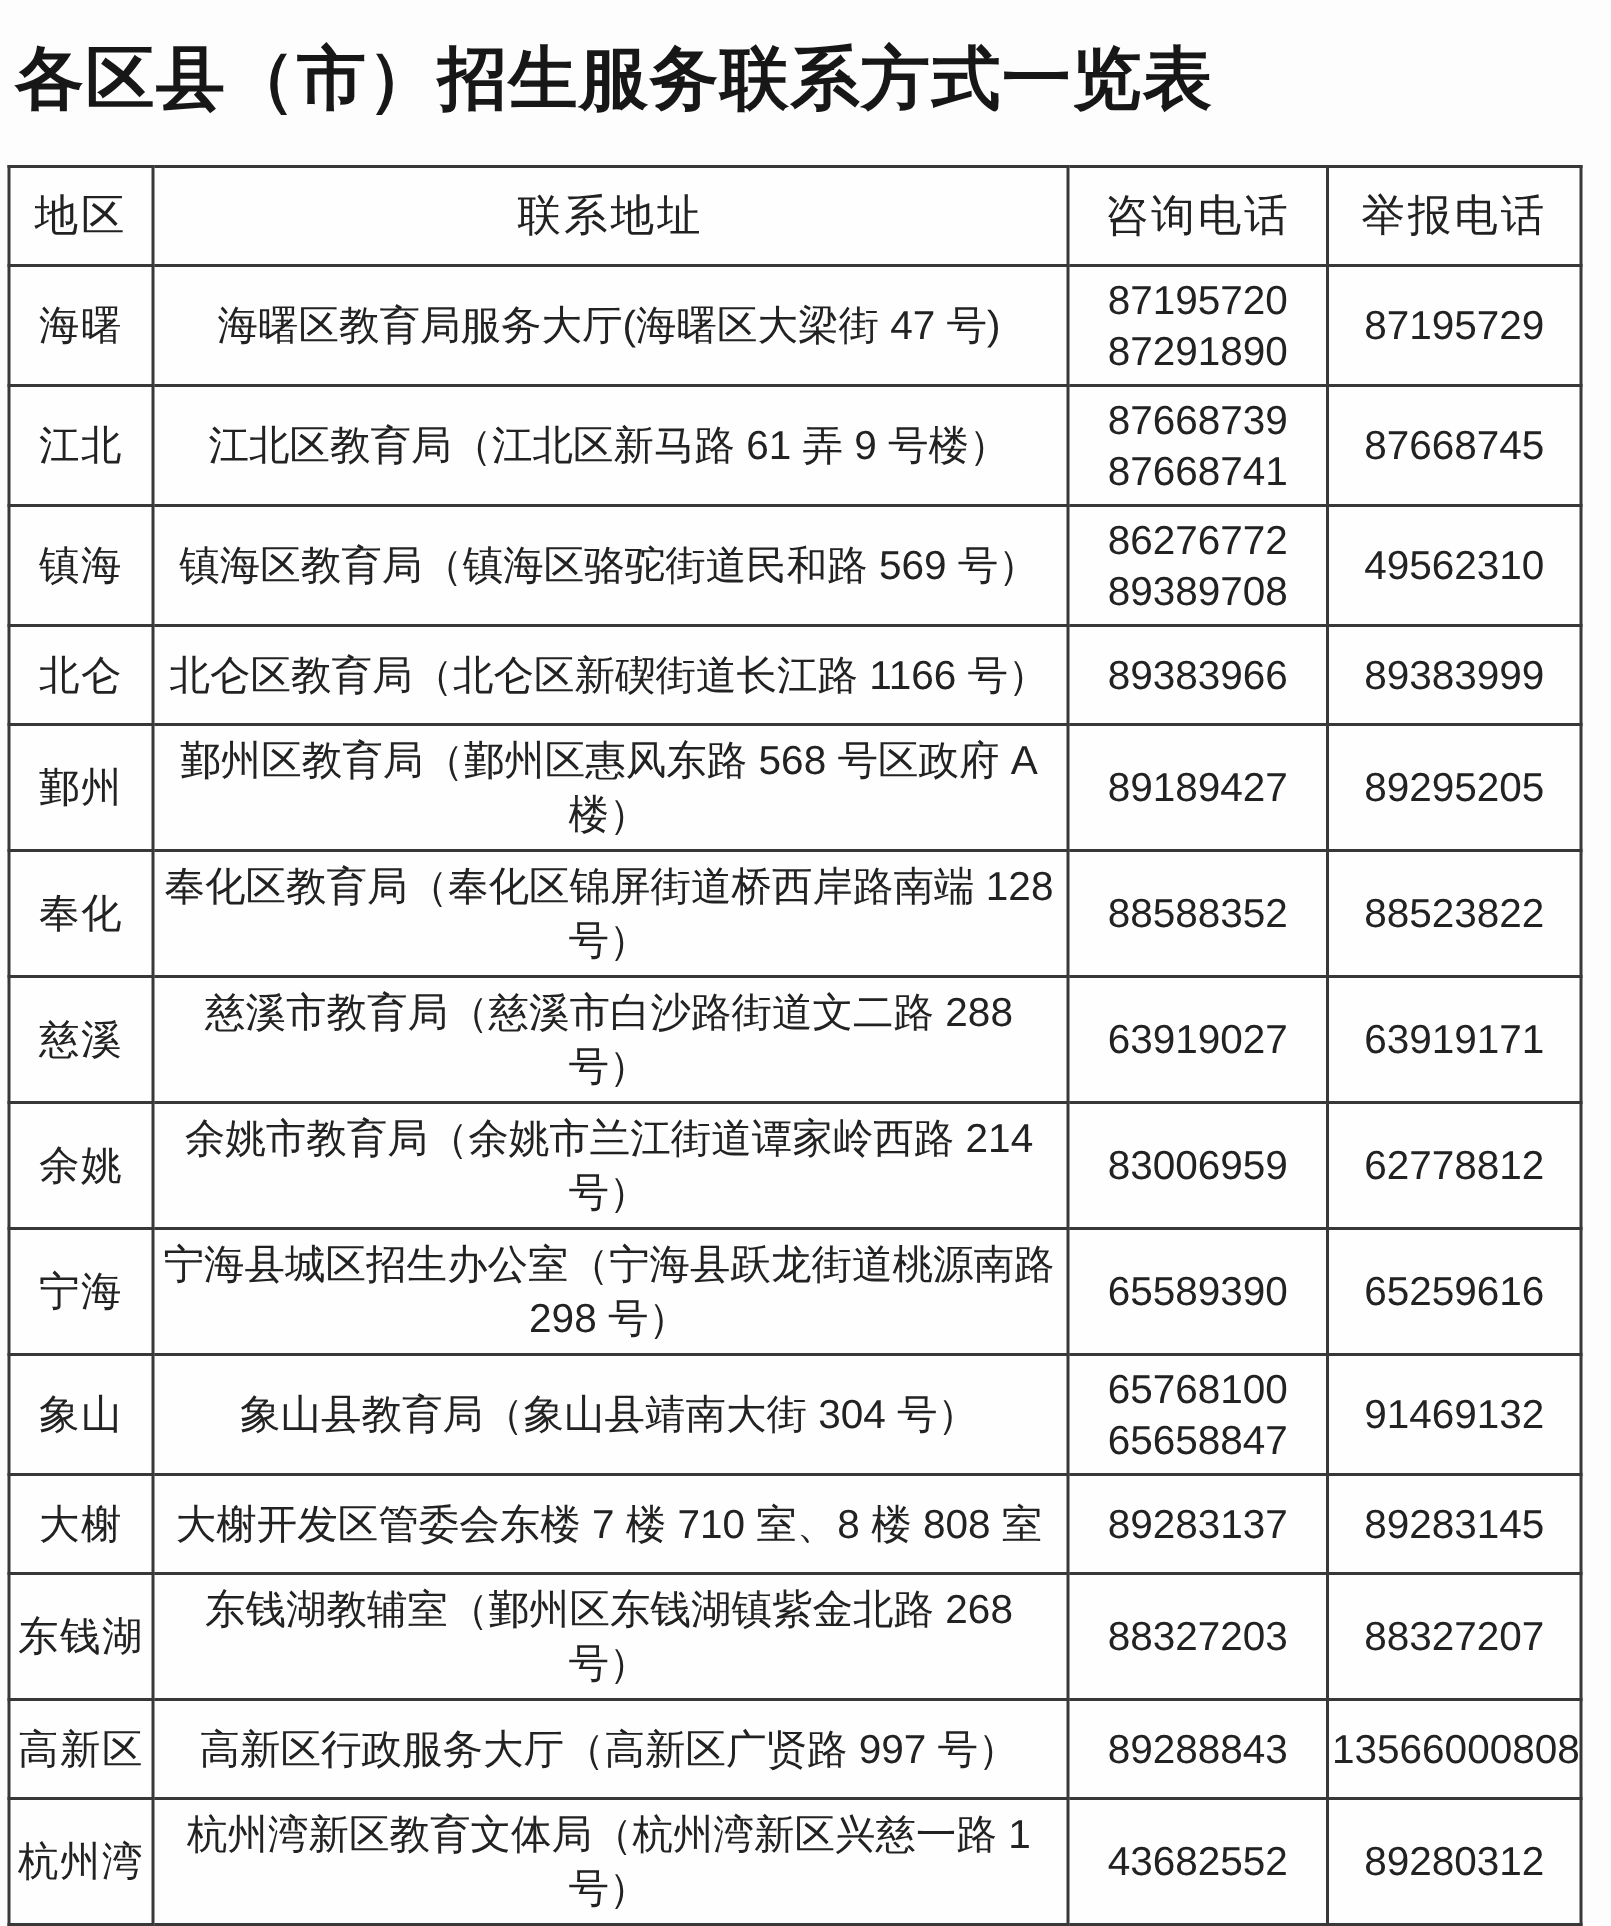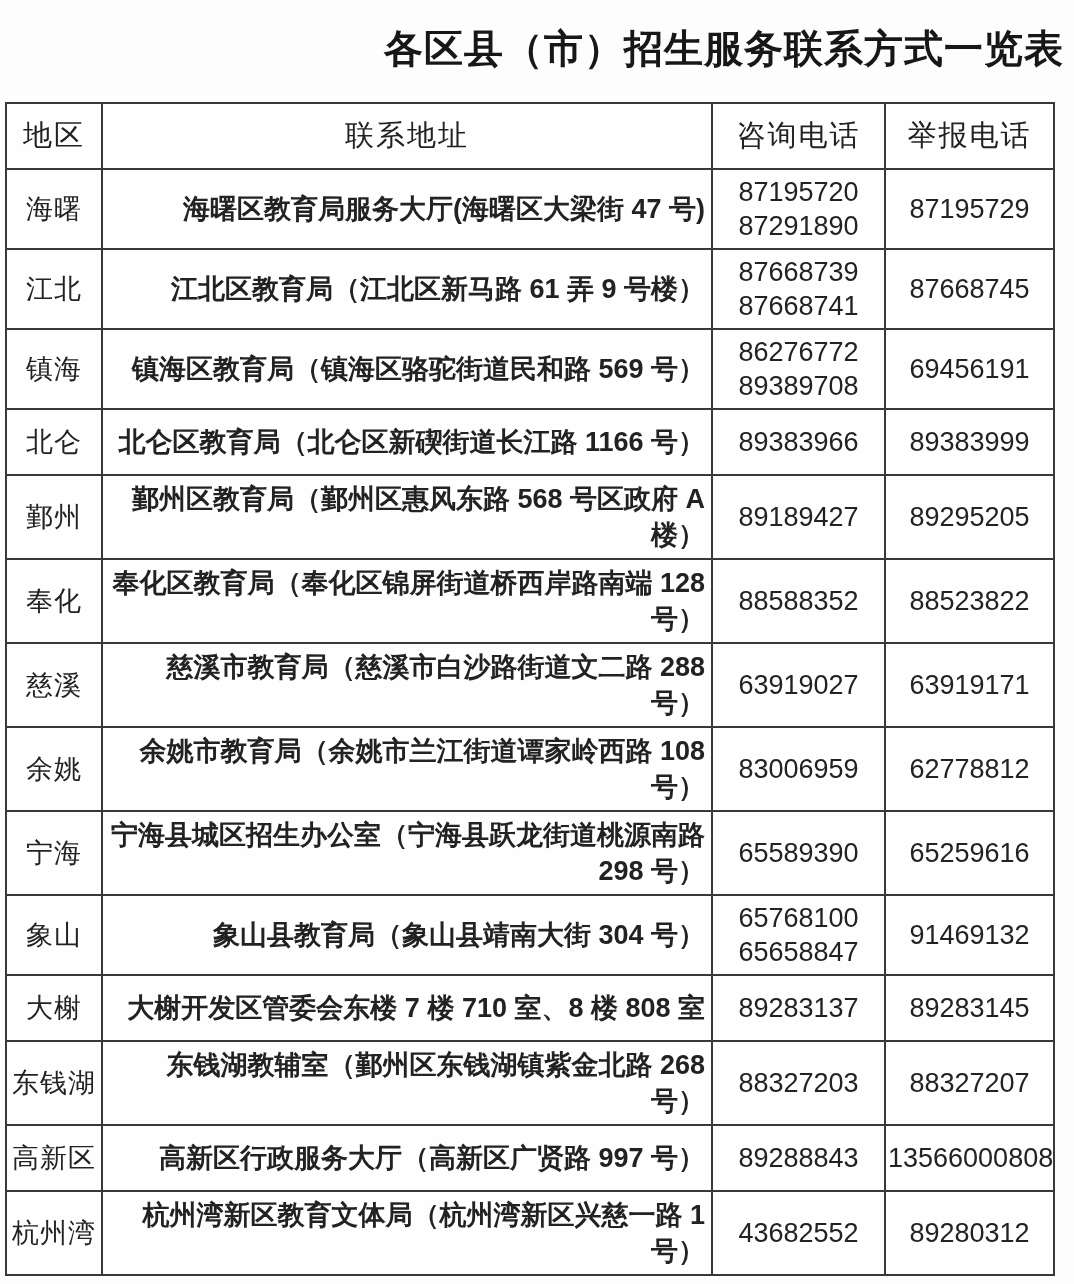--- a/index.html
+++ b/index.html
@@ -12,22 +12,22 @@
   }
   .page {
     width: 1074px;
     height: 1284px;
     margin: 0 auto;
     background: #fdfdfd;
     overflow: hidden;
   }
   .title {
     margin: 22px 10px 26px 10px;
-    text-align: right;
-    font-size: 39px;
+    text-align: left;
+    font-size: 46px;
     font-weight: 700;
     letter-spacing: 1px;
     color: #171717;
   }
   table.contact-table {
     border-collapse: collapse;
     table-layout: fixed;
     width: 1048px;
     margin-left: 5px;
     background: #fefefe;
@@ -49,24 +49,23 @@
   col.col-region  { width: 96px; }
   col.col-address { width: 610px; }
   col.col-consult { width: 173px; }
   col.col-report  { width: 169px; }
   td.region-cell {
     text-align: center;
     letter-spacing: 1px;
     padding: 5px 1px;
   }
   td.address-cell {
-    text-align: right;
+    text-align: center;
     padding: 5px 6px 5px 4px;
     line-height: 36px;
-    font-weight: bold;
   }
   td.consult-phone-cell, td.report-phone-cell {
     text-align: center;
     line-height: 34px;
   }
 </style>
 </head>
 <body>
 
 <div class="page">
@@ -107,21 +106,21 @@
           </td>
           <td class="report-phone-cell">87668745</td>
         </tr>
         <tr>
           <td class="region-cell">镇海</td>
           <td class="address-cell">镇海区教育局（镇海区骆驼街道民和路 569 号）</td>
           <td class="consult-phone-cell">
             <div>86276772</div>
             <div>89389708</div>
           </td>
-          <td class="report-phone-cell">69456191</td>
+          <td class="report-phone-cell">49562310</td>
         </tr>
         <tr>
           <td class="region-cell">北仑</td>
           <td class="address-cell">北仑区教育局（北仑区新碶街道长江路 1166 号）</td>
           <td class="consult-phone-cell">
             <div>89383966</div>
           </td>
           <td class="report-phone-cell">89383999</td>
         </tr>
         <tr>
@@ -143,21 +142,21 @@
         <tr>
           <td class="region-cell">慈溪</td>
           <td class="address-cell">慈溪市教育局（慈溪市白沙路街道文二路 288 号）</td>
           <td class="consult-phone-cell">
             <div>63919027</div>
           </td>
           <td class="report-phone-cell">63919171</td>
         </tr>
         <tr>
           <td class="region-cell">余姚</td>
-          <td class="address-cell">余姚市教育局（余姚市兰江街道谭家岭西路 108 号）</td>
+          <td class="address-cell">余姚市教育局（余姚市兰江街道谭家岭西路 214 号）</td>
           <td class="consult-phone-cell">
             <div>83006959</div>
           </td>
           <td class="report-phone-cell">62778812</td>
         </tr>
         <tr>
           <td class="region-cell">宁海</td>
           <td class="address-cell">宁海县城区招生办公室（宁海县跃龙街道桃源南路 298 号）</td>
           <td class="consult-phone-cell">
             <div>65589390</div>

